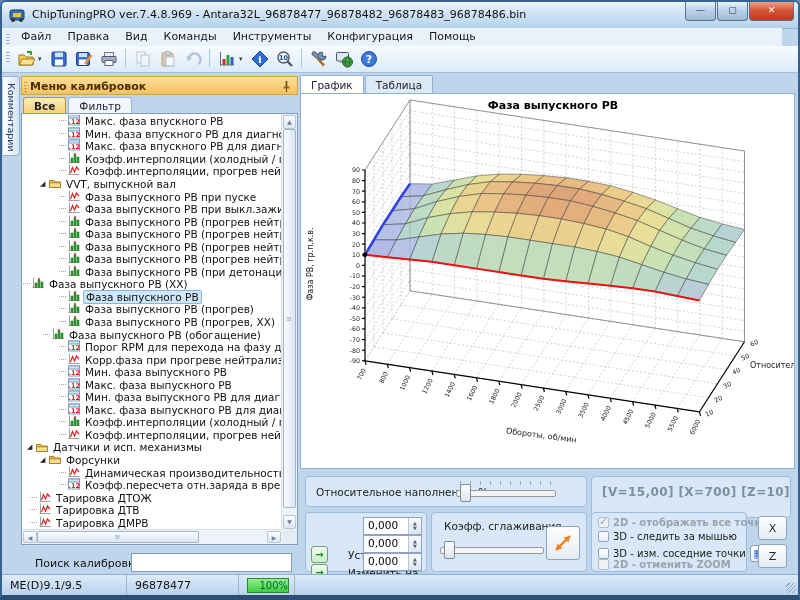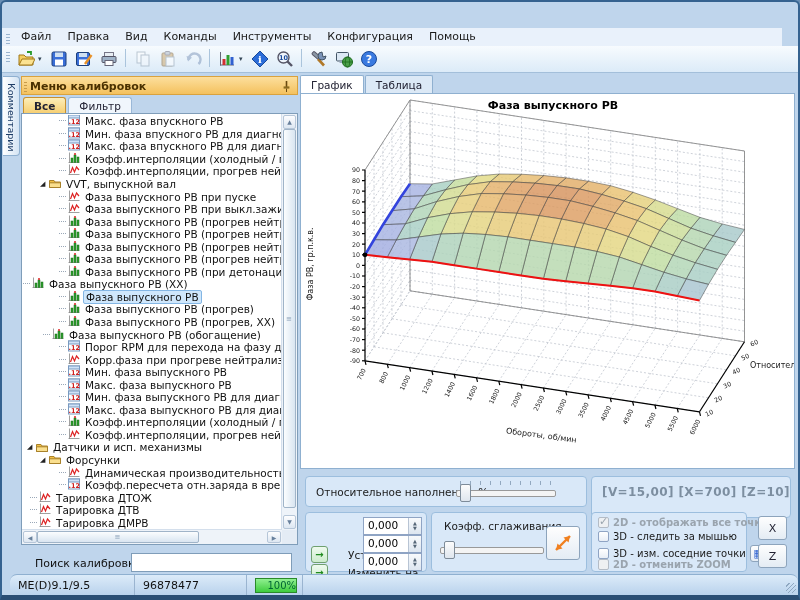--- a/index.html
+++ b/index.html
@@ -88,33 +88,47 @@
   .spin .ud{width:12px;border-left:1px solid #b8c4d4;background:linear-gradient(#f8fafc,#dde6f0);
     display:flex;flex-direction:column;align-items:center;justify-content:center;color:#567;font-size:5px;line-height:5px;}
   .garrow{display:inline-flex;align-items:center;justify-content:center;width:15px;height:15px;border:1px solid #6fa06f;
     border-radius:3px;background:linear-gradient(#eefaee,#cdeccd);color:#1f8a1f;font-size:10px;font-weight:bold;flex:0 0 auto;}
   .wbtn2{display:inline-flex;align-items:center;justify-content:center;border:1px solid #8da4bc;border-radius:3px;
     background:linear-gradient(#fefefe,#e4ecf4);font-size:11px;color:#223;}
   .ctlrow{display:flex;align-items:center;gap:20px;position:absolute;margin-top:29px;}
   .optrow{display:flex;align-items:center;gap:4px;position:absolute;font-size:10px;color:#1a1a1a;white-space:nowrap;}
   .optrow.dis{color:#9aa4ae;font-weight:bold;}
   
-  .statusbar{position:absolute;left:8px;right:0;bottom:0;height:20px;background:linear-gradient(#dcebf9,#b9d2ec);
-    border-top:1px solid #8fb0d0;font-size:11px;color:#111;border-radius:7px;}
+  .statusbar{position:absolute;left:0;right:0;bottom:0;height:20px;background:linear-gradient(#dcebf9,#b9d2ec);
+    border-top:1px solid #8fb0d0;font-size:11px;color:#111;}
   .sb-cell{position:absolute;top:0;height:100%;border-right:1px solid #9ab4d0;display:flex;align-items:center;padding-left:8px;box-sizing:border-box;}
   .badge{width:40px;height:13px;background:linear-gradient(#90f090,#3ecc3e);border:1px solid #2a8a2a;
     text-align:right;font-size:10px;line-height:13px;color:#063;}
   .rgrip{position:absolute;right:2px;bottom:2px;width:10px;height:10px;
     background:repeating-linear-gradient(135deg,transparent 0 2px,#8fa8c2 2px 3px);}
 </style>
 </head>
 <body>
 
 <div id="win">
 
+  <div class="titlebar">
+    <svg class="app-icon" viewBox="0 0 16 16">
+      <rect x="1" y="3" width="14" height="10" rx="2" fill="#2f6fbe" stroke="#17406e"></rect>
+      <rect x="4" y="6" width="8" height="4" fill="#f2c23a"></rect>
+      <circle cx="4" cy="13" r="2" fill="#333"></circle>
+        <circle cx="12" cy="13" r="2" fill="#333"></circle>
+    </svg>
+    <span class="title-text">ChipTuningPRO ver.7.4.8.969 - Antara32L_96878477_96878482_96878483_96878486.bin</span>
+    <div class="winbtns">
+        <div class="wbtn">—</div>
+        <div class="wbtn">▢</div>
+        <div class="wbtn close">✕</div>
+      </div>
+  </div>
 
   <div class="menubar"><span class="grip"></span><span id="menu-items"><span class="menu-item">Файл</span><span class="menu-item">Правка</span><span class="menu-item">Вид</span><span class="menu-item">Команды</span><span class="menu-item">Инструменты</span><span class="menu-item">Конфигурация</span><span class="menu-item">Помощь</span></span></div>
 
   <div class="toolbar"><span class="grip"></span><span id="toolbar-items"><span class="tbtn">
           <svg width="18" height="18" viewBox="0 0 18 18">
             <path d="M2,5 h5 l2,2 h7 v8 h-14 z" fill="#f5ce62" stroke="#a07818"></path>
             <path d="M2,15 l3,-6 h13 l-3,6 z" fill="#fbe291" stroke="#a07818"></path>
             <path d="M10,2 l4,0 l0,3" fill="none" stroke="#2a9a2a" stroke-width="1.8"></path>
           </svg>
         </span><span class="tdrop">▾</span><span class="tbtn">

